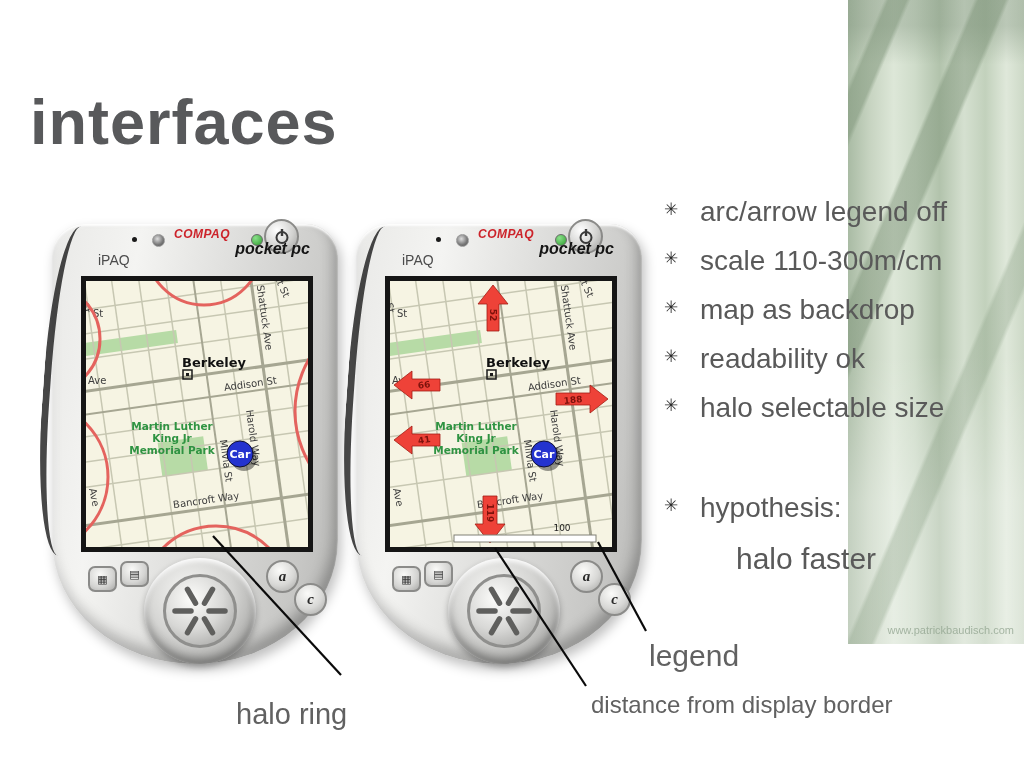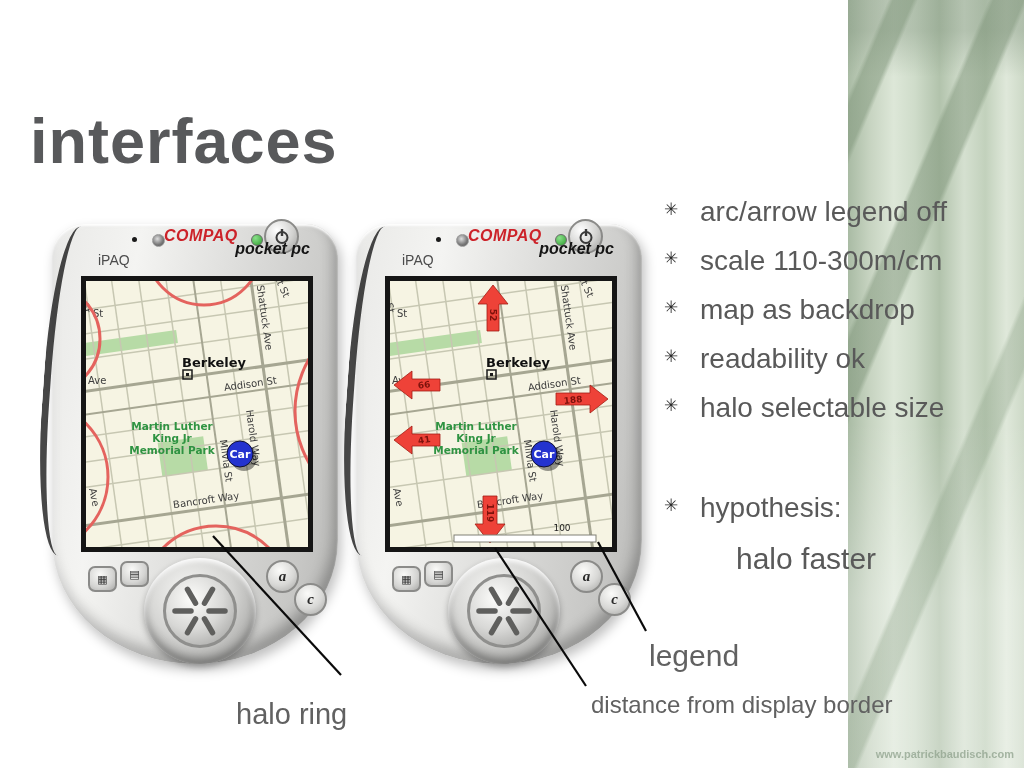--- a/index.html
+++ b/index.html
@@ -1,35 +1,34 @@
 <!DOCTYPE html>
 <html><head>
 <meta charset="utf-8">
 <style>
   html,body{margin:0;padding:0;}
   body{width:1024px;height:768px;position:relative;overflow:hidden;background:#ffffff;
        font-family:"Liberation Sans",sans-serif;}
 
   
-  #strip{position:absolute;left:848px;top:0;width:176px;height:768px;z-index:0;
+  #strip{position:absolute;left:848px;top:0;width:176px;height:644px;z-index:0;
     background:
       linear-gradient(113deg, rgba(150,168,145,0) 0 8%, rgba(130,152,125,.55) 9% 13%,
                       rgba(150,168,145,0) 14% 28%, rgba(126,148,121,.5) 29% 35%,
                       rgba(150,168,145,0) 36% 60%, rgba(136,158,131,.35) 61% 66%, rgba(150,168,145,0) 67%),
       linear-gradient(180deg, rgba(120,140,118,.35) 0 4%, rgba(255,255,255,0) 10% 55%,
                       rgba(255,255,255,.30) 78% 100%),
       linear-gradient(90deg, #a9bba4 0%, #c6d3c0 12%, #dde7d8 26%, #cfdcca 38%, #b2c3ac 52%,
                       #d5e0d0 66%, #c2d1bc 78%, #dfe8da 90%, #cdd9c7 100%);
-    font-weight: bold;
   }
   #watermark{position:absolute;right:10px;bottom:8px;font-size:11px;color:#8fa28d;opacity:.75;}
 
   
   #title{position:absolute;left:30px;top:86px;font-size:63px;font-weight:bold;
-         letter-spacing:1px;color:#58595b;z-index:2;margin-top:19px;}
+         letter-spacing:1px;color:#58595b;z-index:2;}
 
   
   #bullets{position:absolute;left:664px;top:196px;width:360px;z-index:4;}
   .b-row{position:absolute;left:0;white-space:nowrap;}
   .b-row .star{display:inline-block;width:36px;font-family:"DejaVu Sans",sans-serif;
                font-size:17px;color:#2b2b2b;vertical-align:6px;}
   .b-row .b-text{font-size:28px;color:#595959;}
   .b-sub{position:absolute;left:72px;white-space:nowrap;font-size:30px;color:#595959;}
 
   
@@ -46,21 +45,21 @@
     box-shadow: inset 0 2px 2px rgba(255,255,255,.9), inset -4px -9px 14px rgba(0,0,0,.28),
                 inset 3px 0 6px rgba(255,255,255,.5), 3px 6px 12px rgba(0,0,0,.25);}
   #device1{left:52px;top:224px;}
   #device2{left:356px;top:224px;}
   .crescent{position:absolute;left:-9px;top:2px;width:46px;height:330px;
     border-left:7px solid rgba(25,25,25,.8);border-radius:50% / 46%;transform:rotate(4deg);}
 
   .dot1{position:absolute;left:80px;top:13px;width:5px;height:5px;border-radius:50%;background:#1a1a1a;}
   .speaker{position:absolute;left:100px;top:10px;width:11px;height:11px;border-radius:50%;
     background:radial-gradient(circle at 40% 35%,#ddd,#777 60%,#555);border:1px solid #999;}
-  .compaq{position:absolute;left:112px;top:3px;font-size:16px;font-weight:bold;font-style:italic;
+  .compaq{position:absolute;left:122px;top:3px;font-size:12px;font-weight:bold;font-style:italic;
     color:#cc2229;letter-spacing:.5px;}
   .led{position:absolute;left:199px;top:10px;width:10px;height:10px;border-radius:50%;
     background:radial-gradient(circle at 35% 30%,#8ae08a,#2f9e2f);border:1px solid #6a6a6a;}
   .power{position:absolute;left:212px;top:-5px;width:31px;height:31px;border-radius:50%;
     background:radial-gradient(circle at 35% 30%,#ffffff,#d2d2d0 55%,#9a9a98);
     border:2px solid #8a8a88;display:flex;align-items:center;justify-content:center;}
   .ipaq{position:absolute;left:46px;top:28px;font-size:14px;color:#4c4c4c;text-align:right;}
   .pocketpc{position:absolute;right:28px;top:16px;font-size:16px;font-style:italic;
     font-weight:bold;color:#141414;}
 

